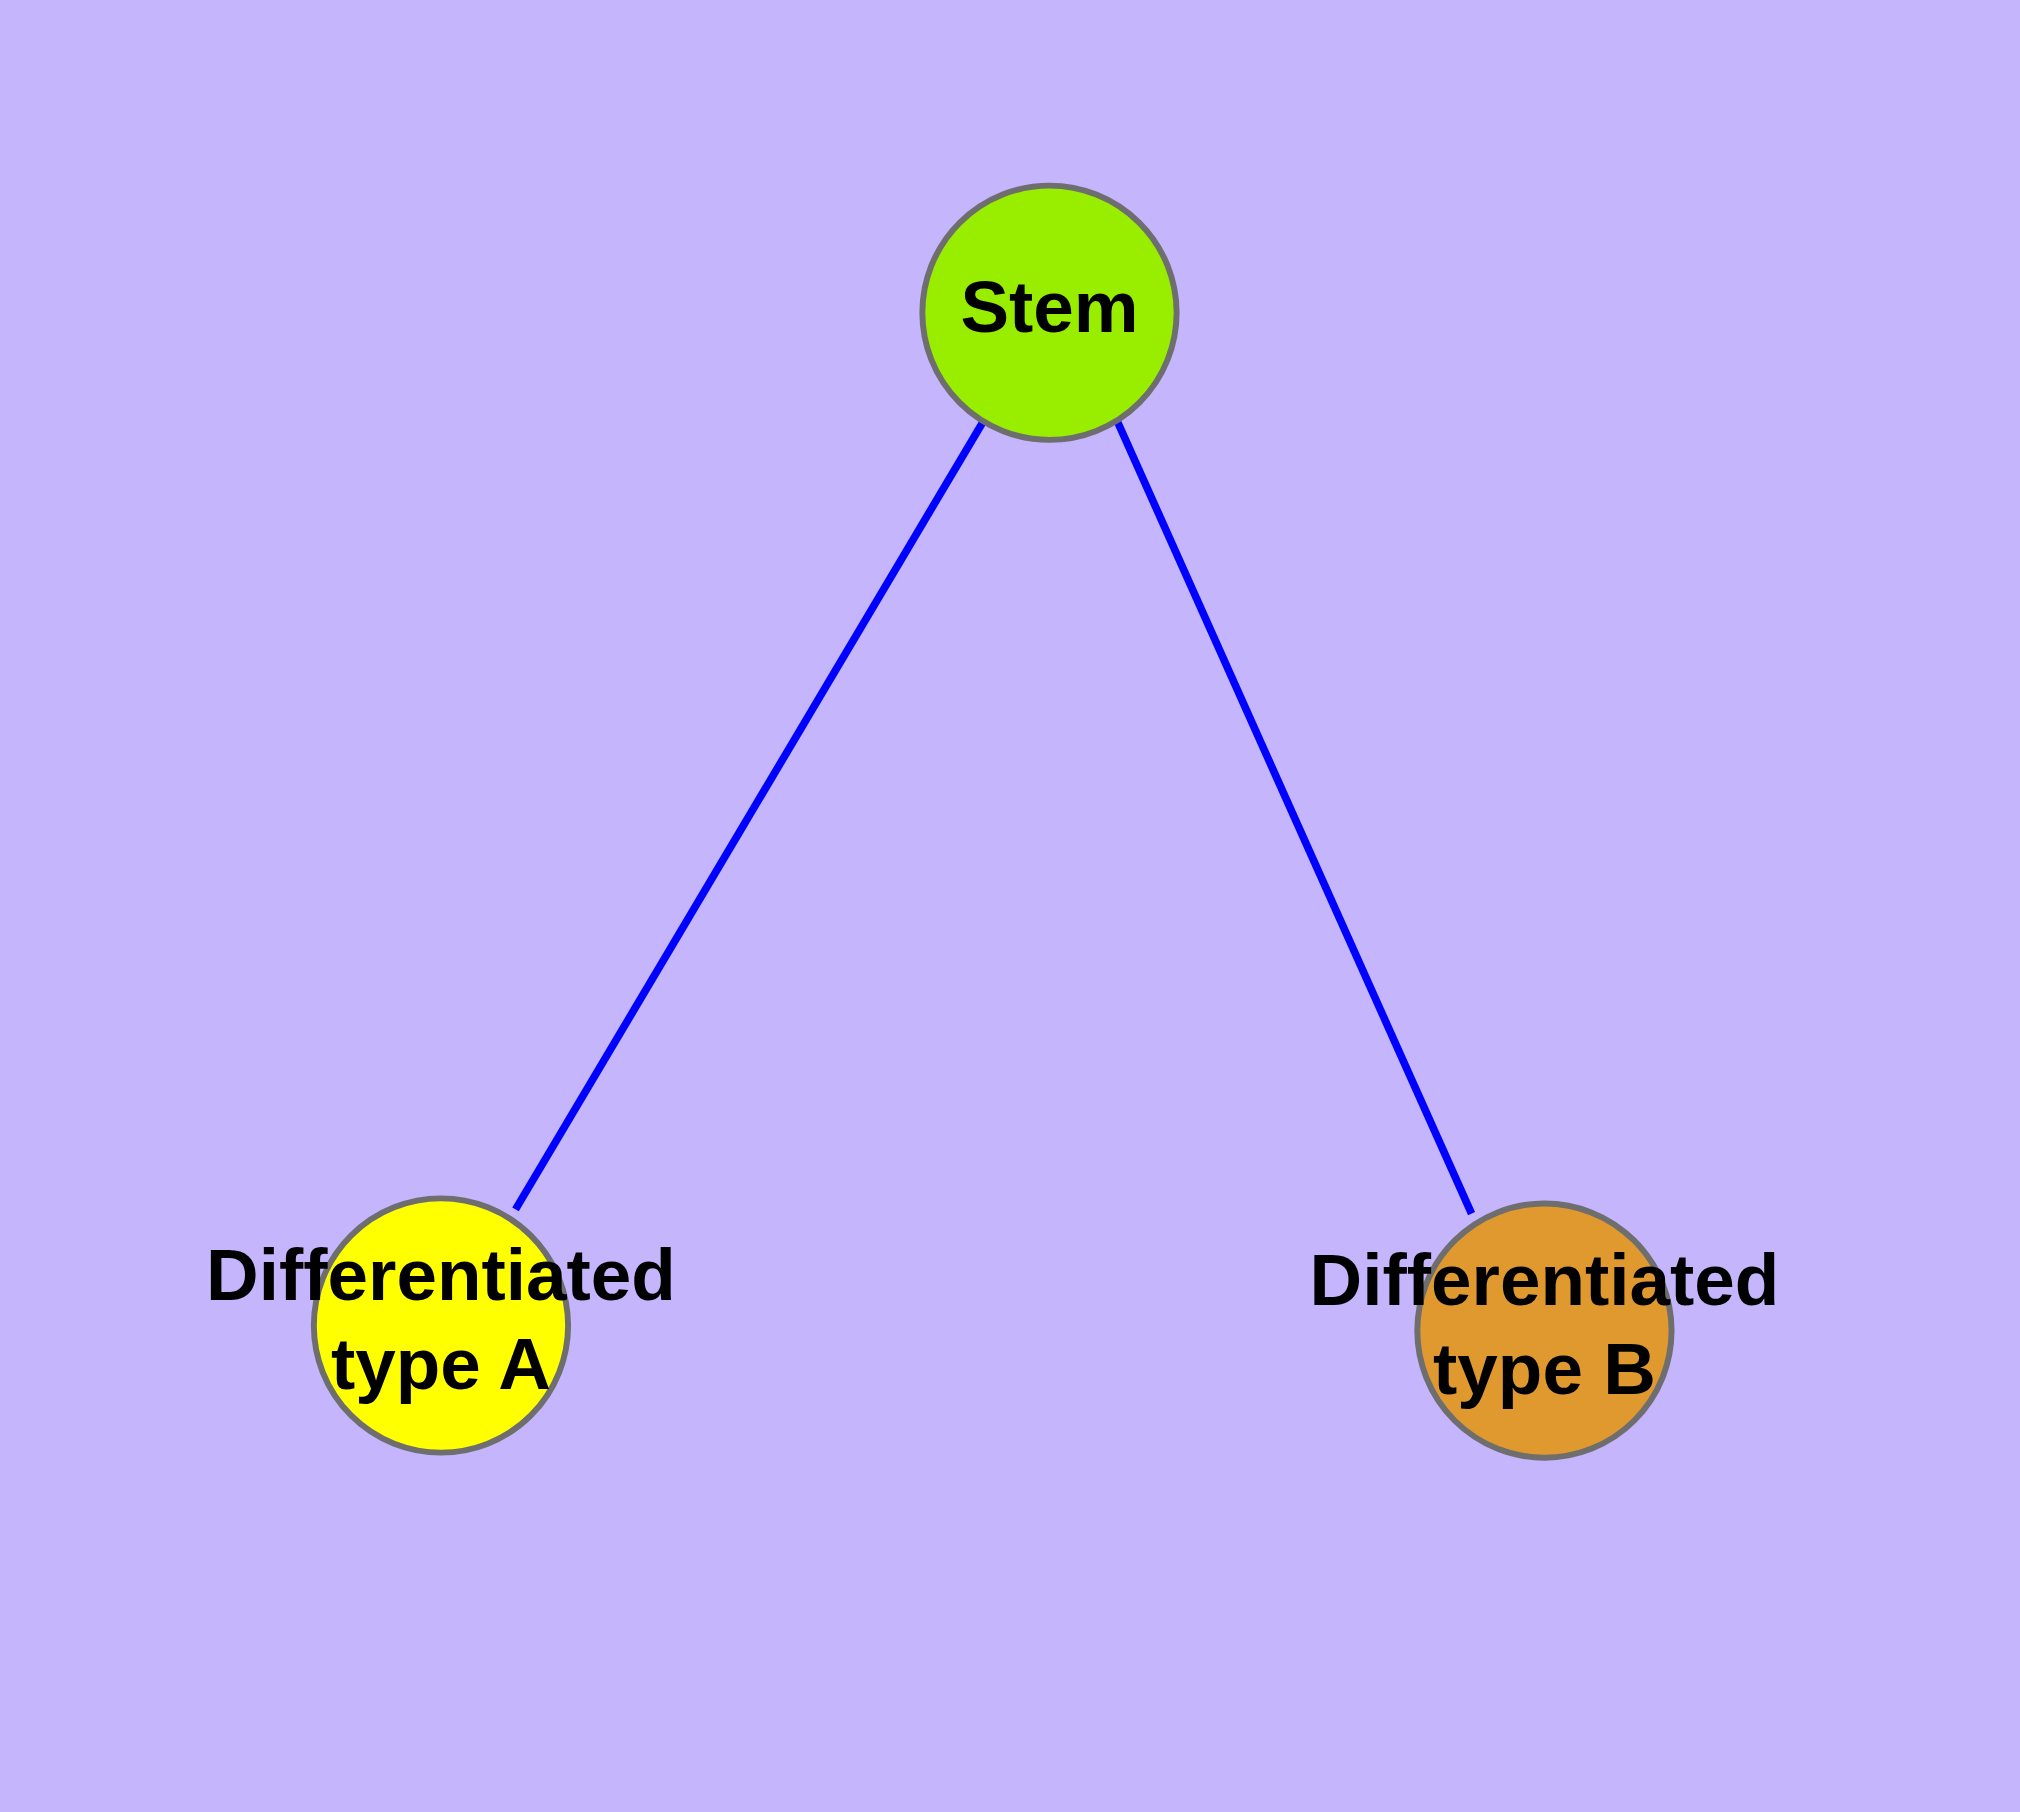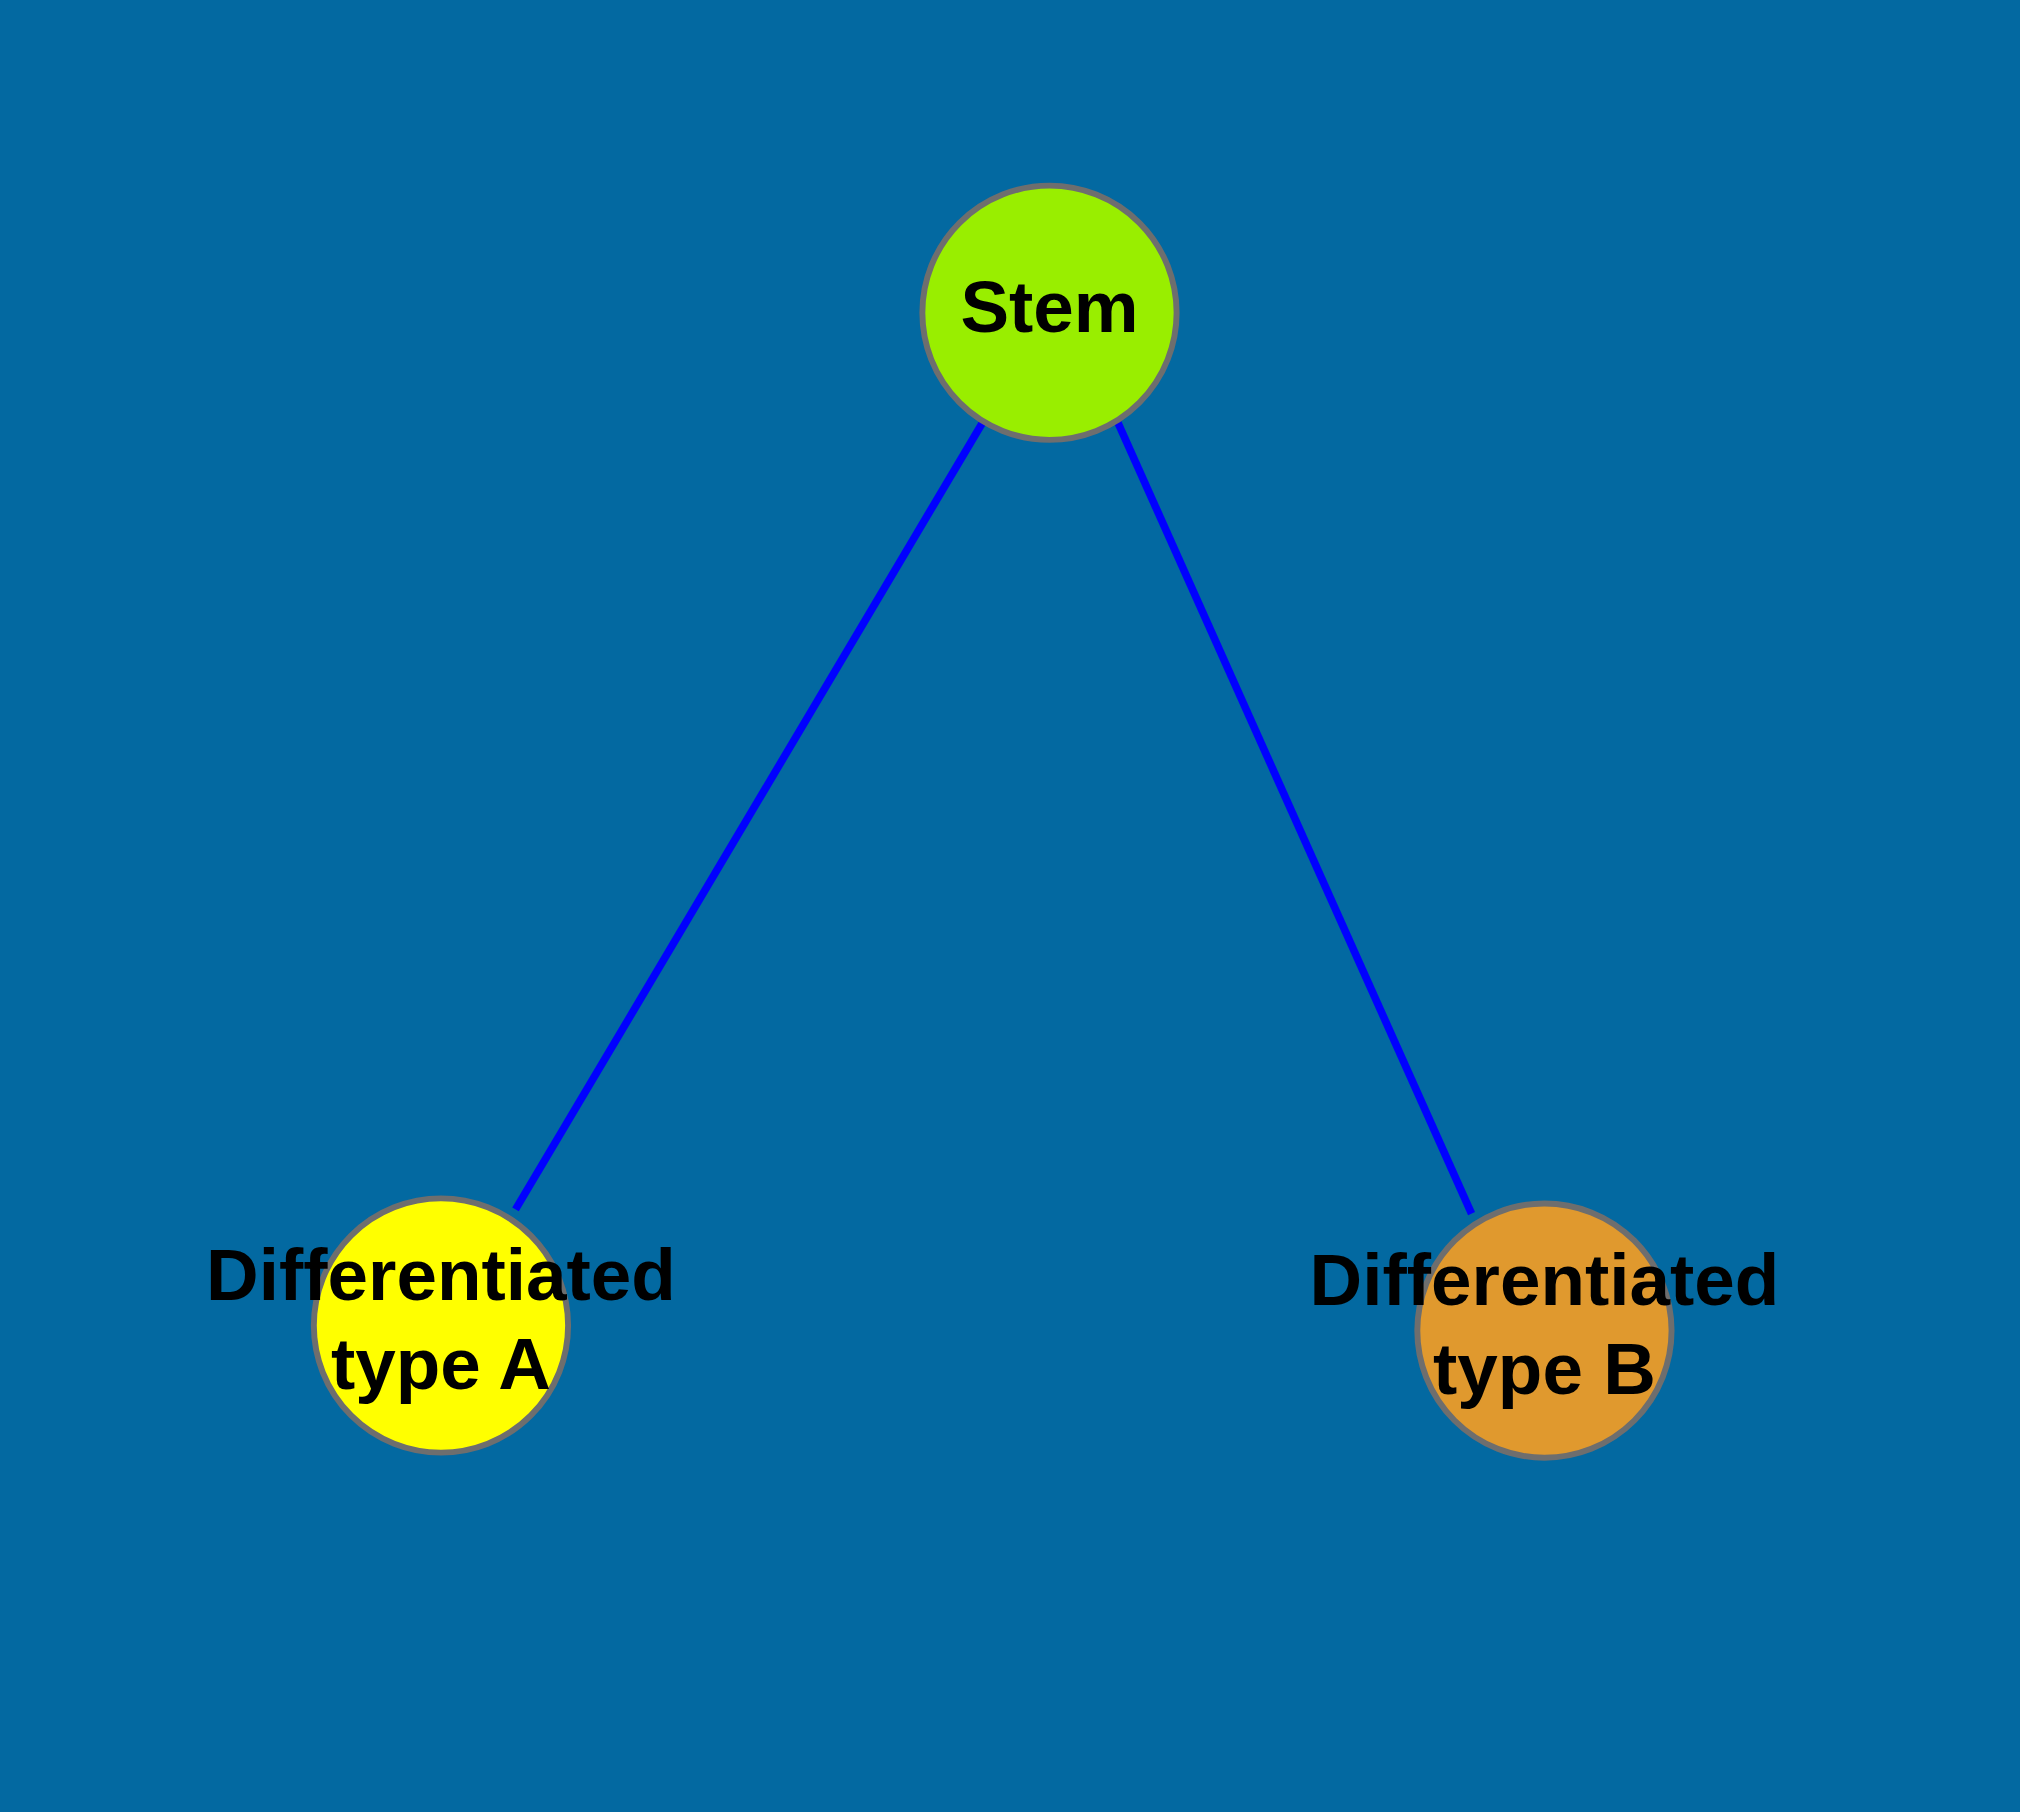--- a/index.html
+++ b/index.html
@@ -27,21 +27,21 @@
     font-family: "Liberation Sans", sans-serif;
     font-weight: bold;
     fill: #000000;
     text-anchor: middle;
     dominant-baseline: middle;
   }
 </style>
 </head>
 <body>
 
-<div id="canvas" style="width: 2021px; height: 1812px; background: #0369a1;">
+<div id="canvas" style="width: 2021px; height: 1812px; background: #c4b5fd;">
   <svg id="graph-svg" viewBox="0 0 2384 2138" xmlns="http://www.w3.org/2000/svg" style="width: 2021px; height: 1812px;">
 
     <g id="edges-layer">
         <line x1="1160" y1="497" x2="608" y2="1427" stroke="#0000ff" stroke-width="9" stroke-linecap="butt"></line>
         <line x1="1318" y1="497" x2="1736" y2="1432" stroke="#0000ff" stroke-width="9" stroke-linecap="butt"></line>
       </g>
     <g id="nodes-layer">
         <g>
           <circle cx="1238" cy="369" r="150" fill="#99ee00" stroke="#6e6e6e" stroke-width="7"></circle>
           <text class="node-label" x="1238" y="369" font-size="86" fill="#000000"><tspan x="1238" dy="0">Stem</tspan></text>

